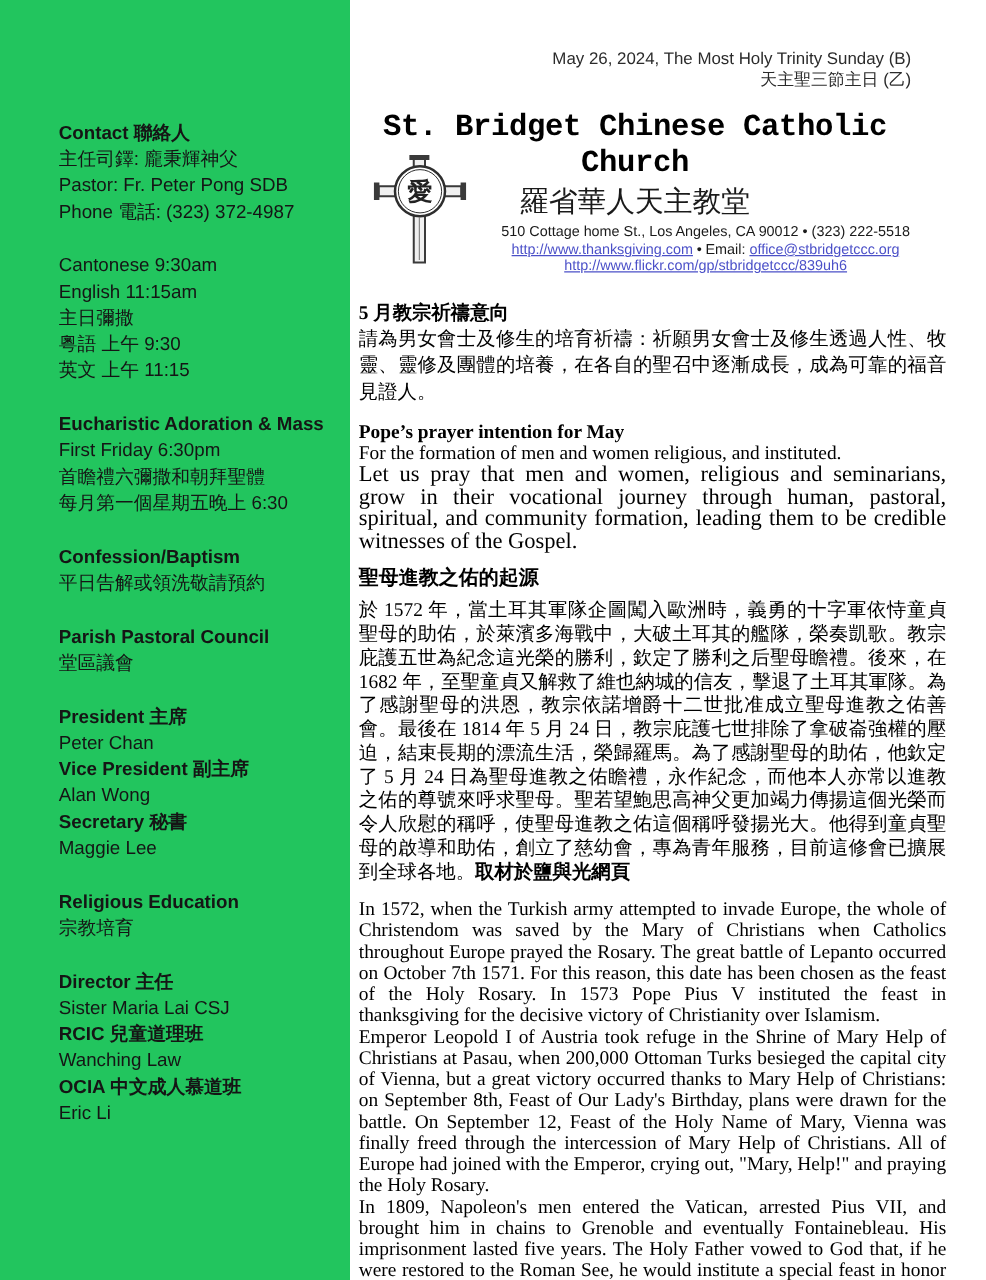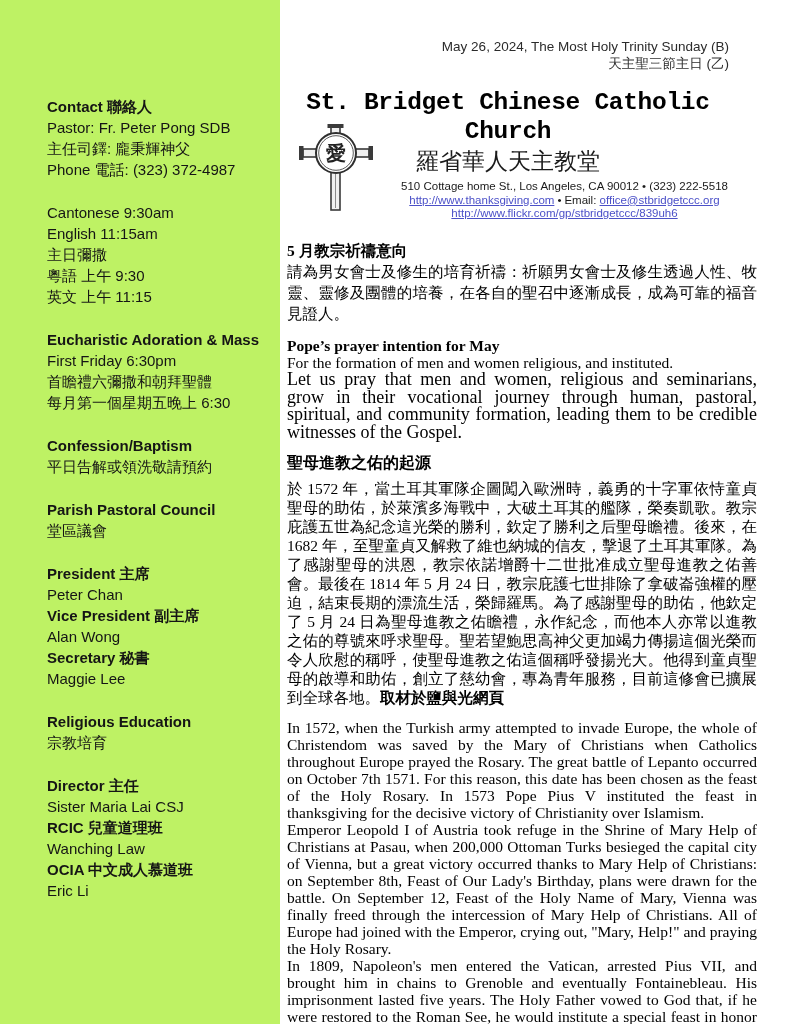--- a/index.html
+++ b/index.html
@@ -3,21 +3,21 @@
 <meta charset="utf-8">
 <style>
   html,body{margin:0;padding:0;background:#fff;}
   .page{
     position:relative;width:789px;height:1024px;background:#ffffff;
     overflow:hidden;font-family:"Liberation Sans","DejaVu Sans",sans-serif;color:#111;
   }
   
   .sidebar{
     position:absolute;left:0;top:0;width:280px;height:1024px;
-    background:#bef264;box-sizing:border-box;
+    background:#22c55e;box-sizing:border-box;
     padding:96px 10px 16px 47px;
     font-size:15px;line-height:21px;color:#151515;
   }
   .sb-sec{margin-bottom:22px;}
   .sb-h{font-weight:bold;white-space:nowrap;}
   .sb-t{font-weight:normal;white-space:nowrap;}
   
   .main{
     position:absolute;left:287px;top:0;width:470px;height:856px;
   }
@@ -57,22 +57,22 @@
   .en-block p{margin:0;font-size:15.5px;line-height:17px;text-align:justify;}
 </style>
 </head>
 <body>
 
 <div class="page">
 
   <aside class="sidebar">
     <div class="sb-sec">
       <div class="sb-h">Contact 聯絡人</div>
+      <div class="sb-t">主任司鐸: 龐秉輝神父</div>
       <div class="sb-t">Pastor: Fr. Peter Pong SDB</div>
-      <div class="sb-t">主任司鐸: 龐秉輝神父</div>
       <div class="sb-t">Phone 電話: (323) 372-4987</div>
     </div>
     <div class="sb-sec">
       <div class="sb-t">Cantonese 9:30am</div>
       <div class="sb-t">English 11:15am</div>
       <div class="sb-t">主日彌撒</div>
       <div class="sb-t">粵語 上午 9:30</div>
       <div class="sb-t">英文 上午 11:15</div>
     </div>
     <div class="sb-sec">

